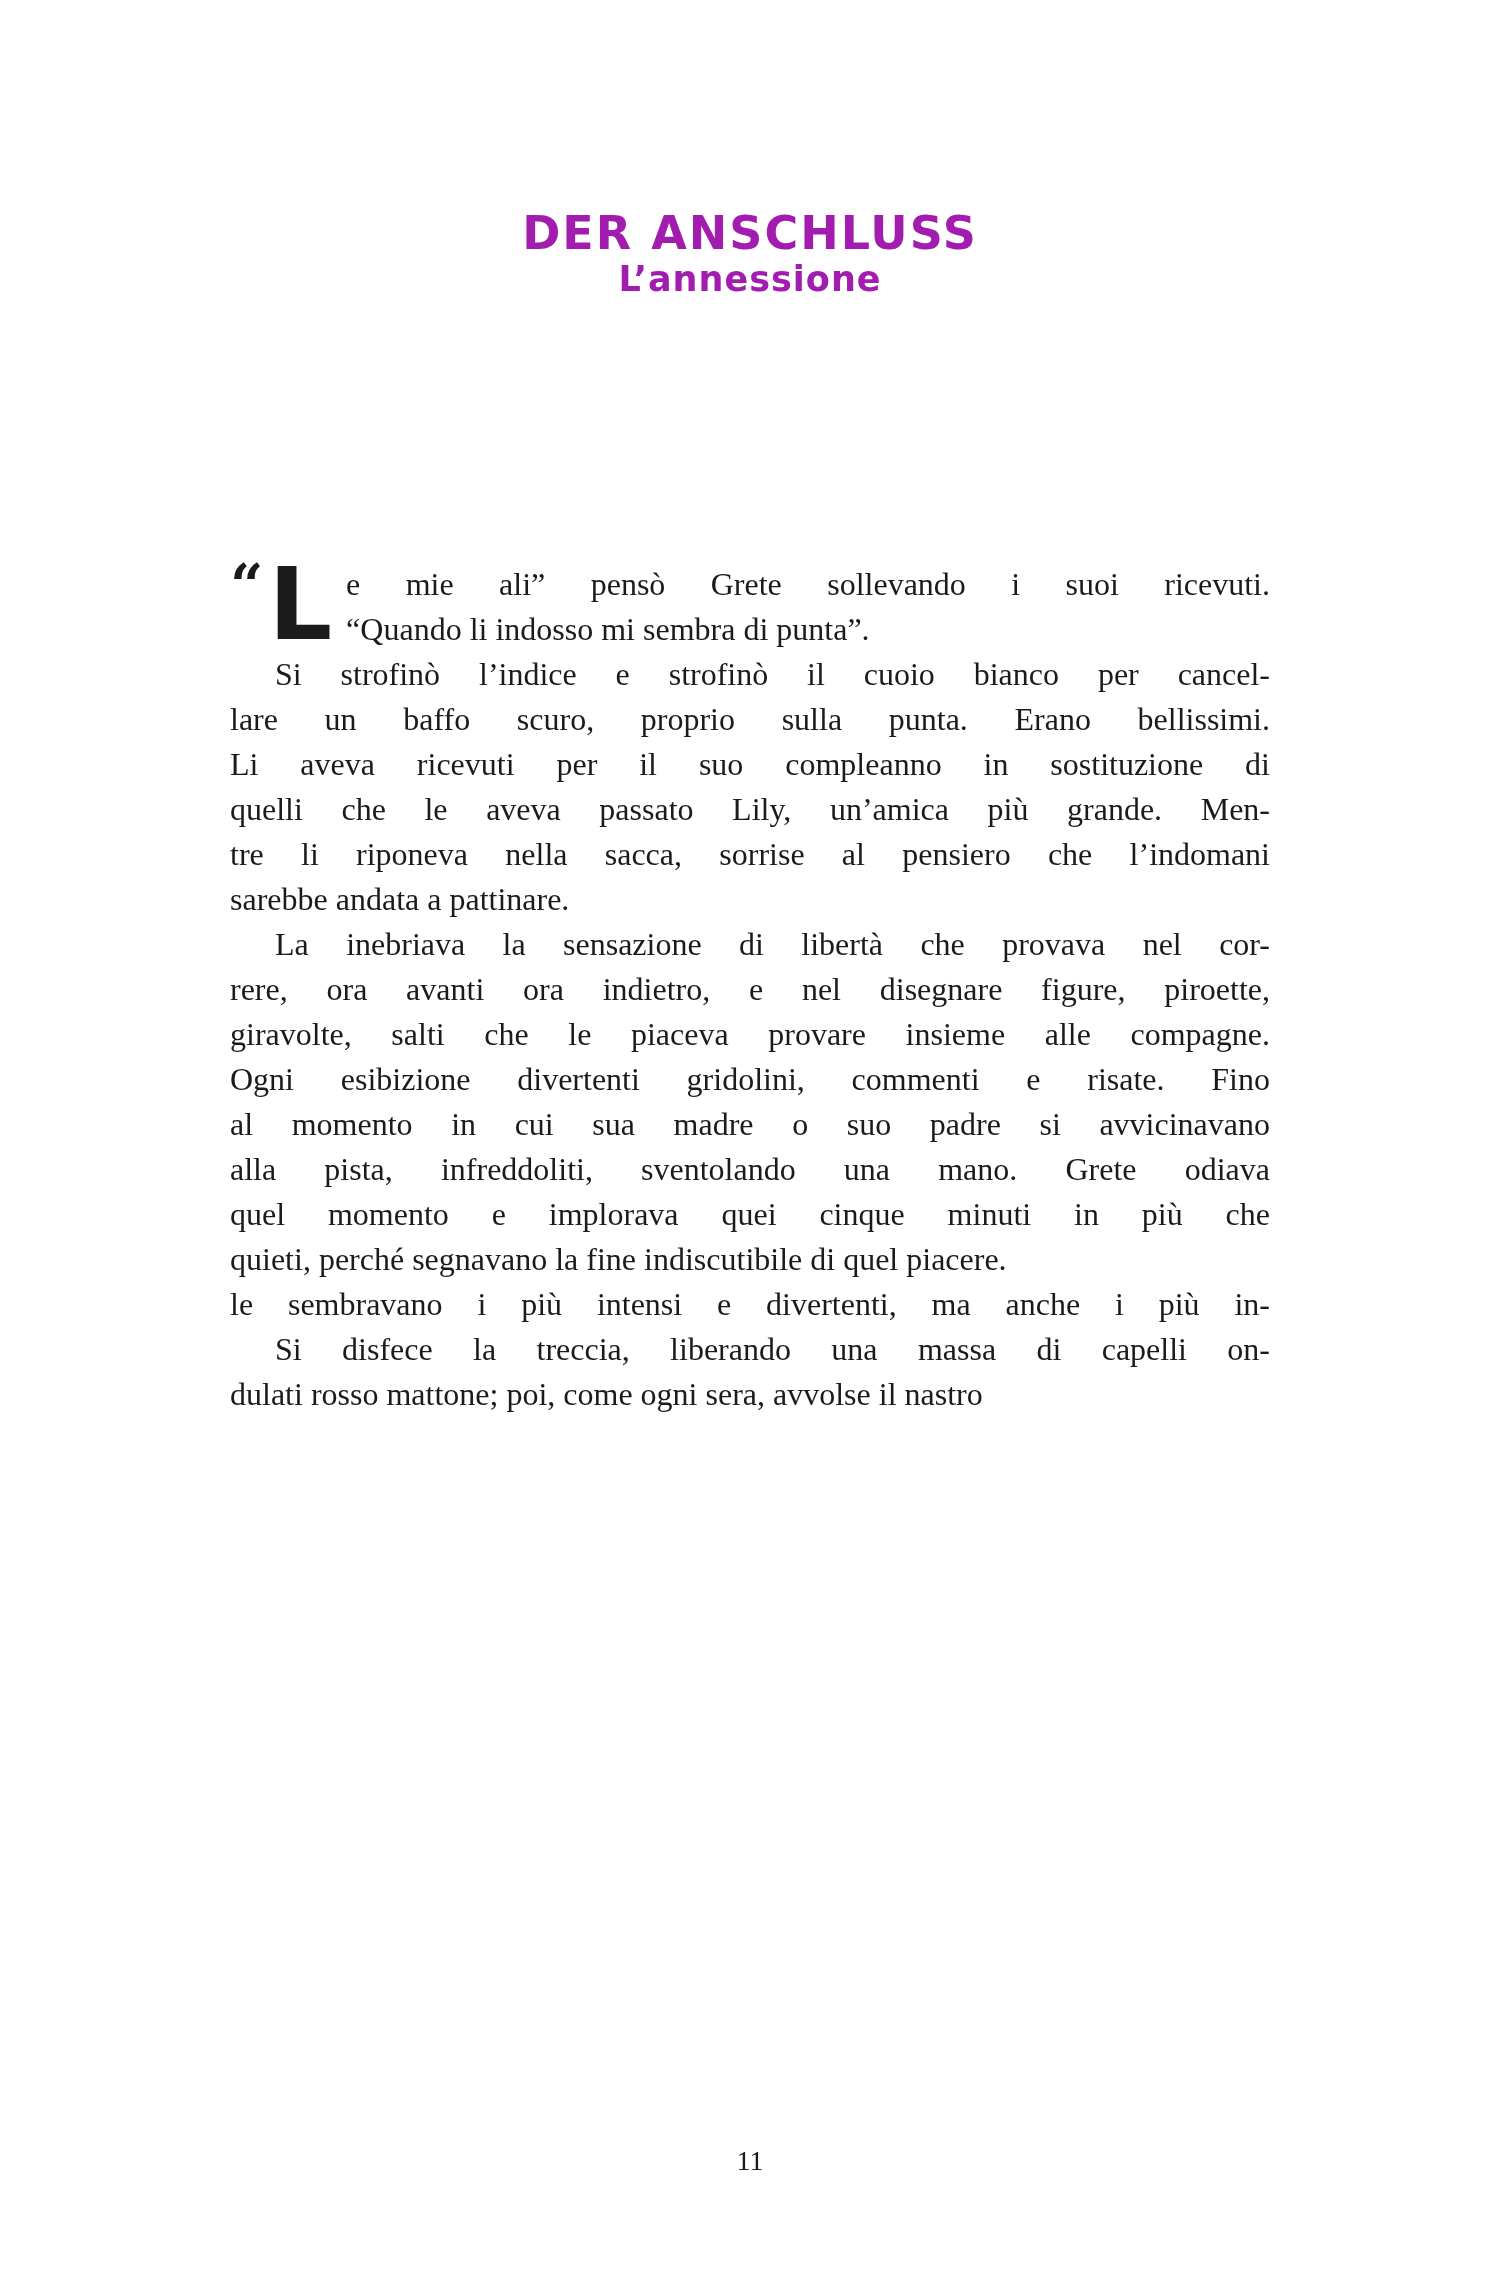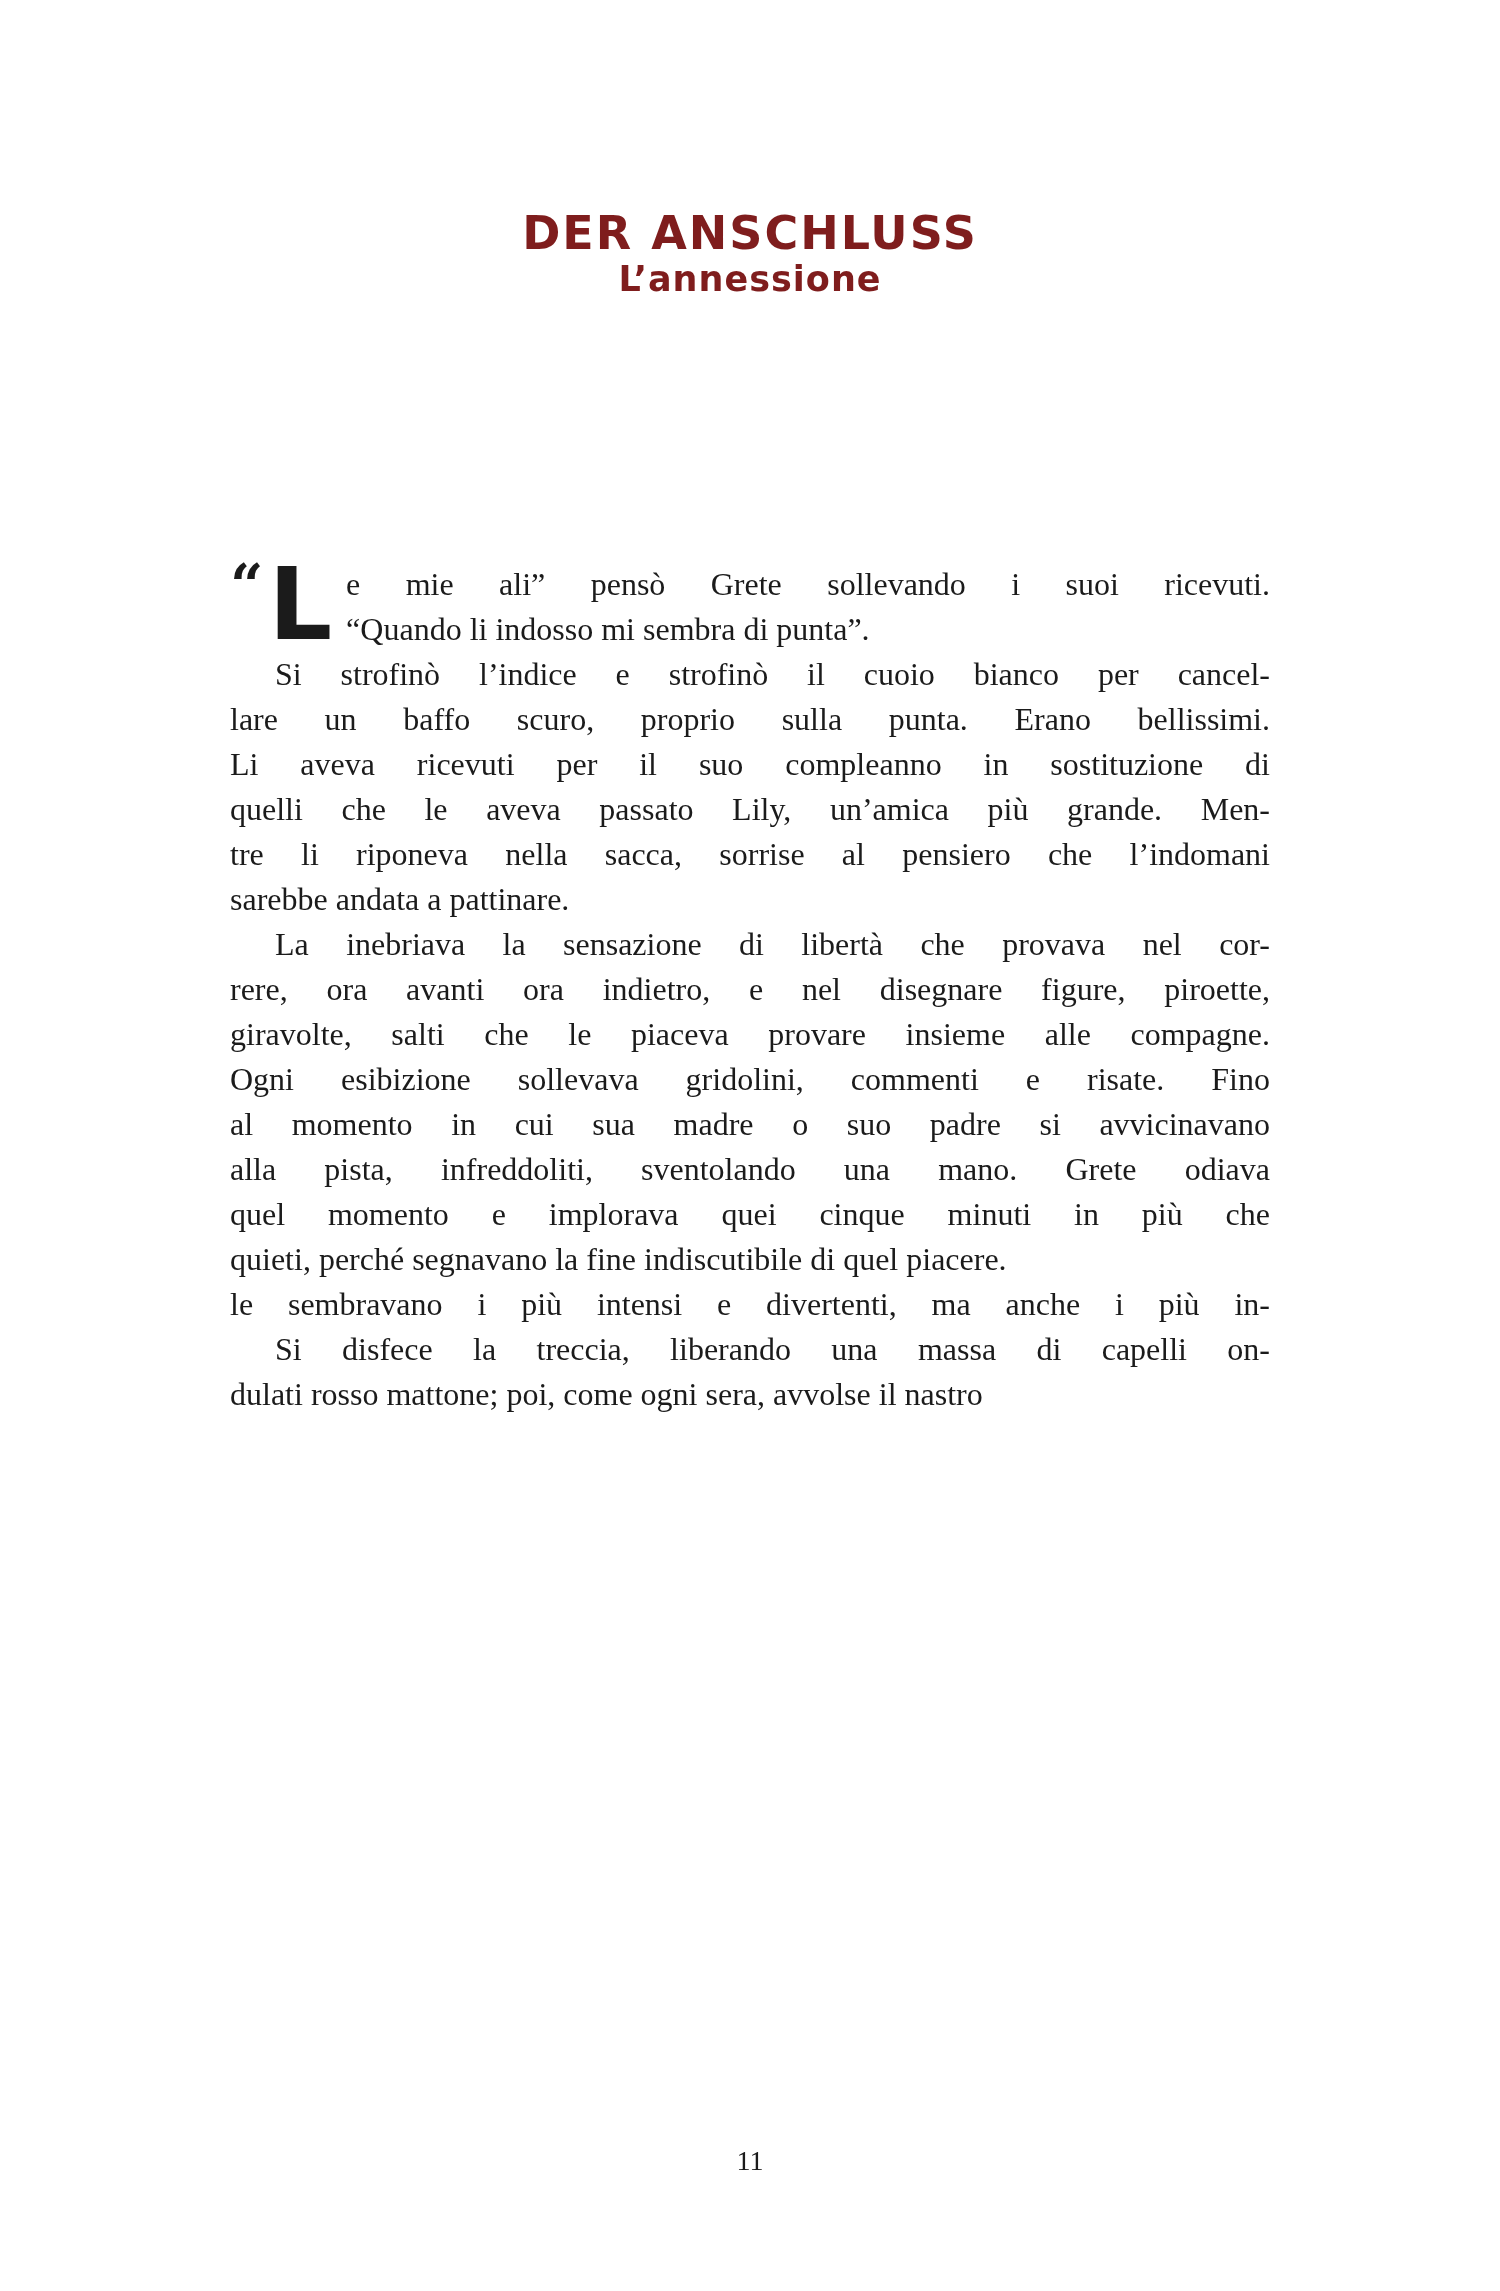--- a/index.html
+++ b/index.html
@@ -14,21 +14,21 @@
   }
 
   
   .title-block {
     position: absolute;
     top: 208px;
     left: 0;
     width: 100%;
     text-align: center;
     font-family: "DejaVu Sans", sans-serif;
-    color: #7f1d1d;
+    color: #a21caf;
   }
   .title {
     font-size: 46px;
     font-weight: 900;
     letter-spacing: 2px;
     line-height: 1.1;
   }
   .subtitle {
     font-size: 35px;
     font-weight: 700;
@@ -115,21 +115,21 @@
         <div class="line">lare un baffo scuro, proprio sulla punta. Erano bellissimi.</div>
         <div class="line">Li aveva ricevuti per il suo compleanno in sostituzione di</div>
         <div class="line">quelli che le aveva passato Lily, un’amica più grande. Men-</div>
         <div class="line">tre li riponeva nella sacca, sorrise al pensiero che l’indomani</div>
         <div class="line last">sarebbe andata a pattinare.</div>
       </div>
     <div class="para indent">
         <div class="line">La inebriava la sensazione di libertà che provava nel cor-</div>
         <div class="line">rere, ora avanti ora indietro, e nel disegnare figure, piroette,</div>
         <div class="line">giravolte, salti che le piaceva provare insieme alle compagne.</div>
-        <div class="line">Ogni esibizione sollevava gridolini, commenti e risate. Fino</div>
+        <div class="line">Ogni esibizione divertenti gridolini, commenti e risate. Fino</div>
         <div class="line">al momento in cui sua madre o suo padre si avvicinavano</div>
         <div class="line">alla pista, infreddoliti, sventolando una mano. Grete odiava</div>
         <div class="line">quel momento e implorava quei cinque minuti in più che</div>
         <div class="line last">quieti, perché segnavano la fine indiscutibile di quel piacere.</div>
         <div class="line">le sembravano i più intensi e divertenti, ma anche i più in-</div>
       </div>
     <div class="para indent">
         <div class="line">Si disfece la treccia, liberando una massa di capelli on-</div>
         <div class="line last">dulati rosso mattone; poi, come ogni sera, avvolse il nastro</div>
       </div>

